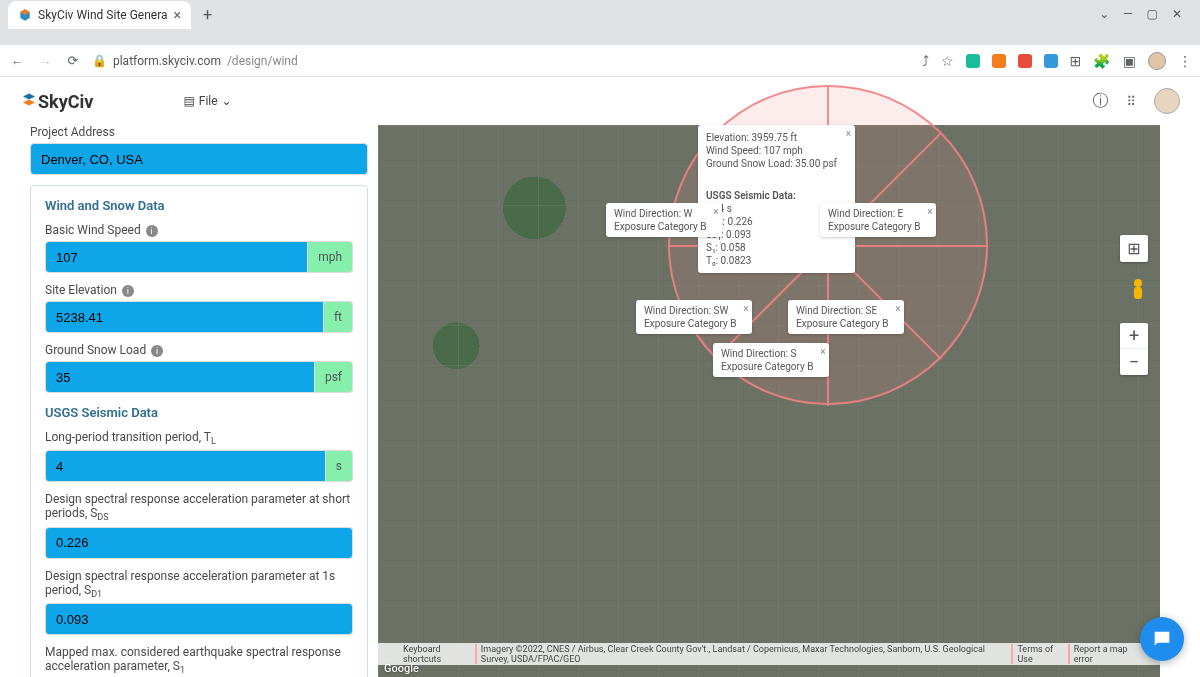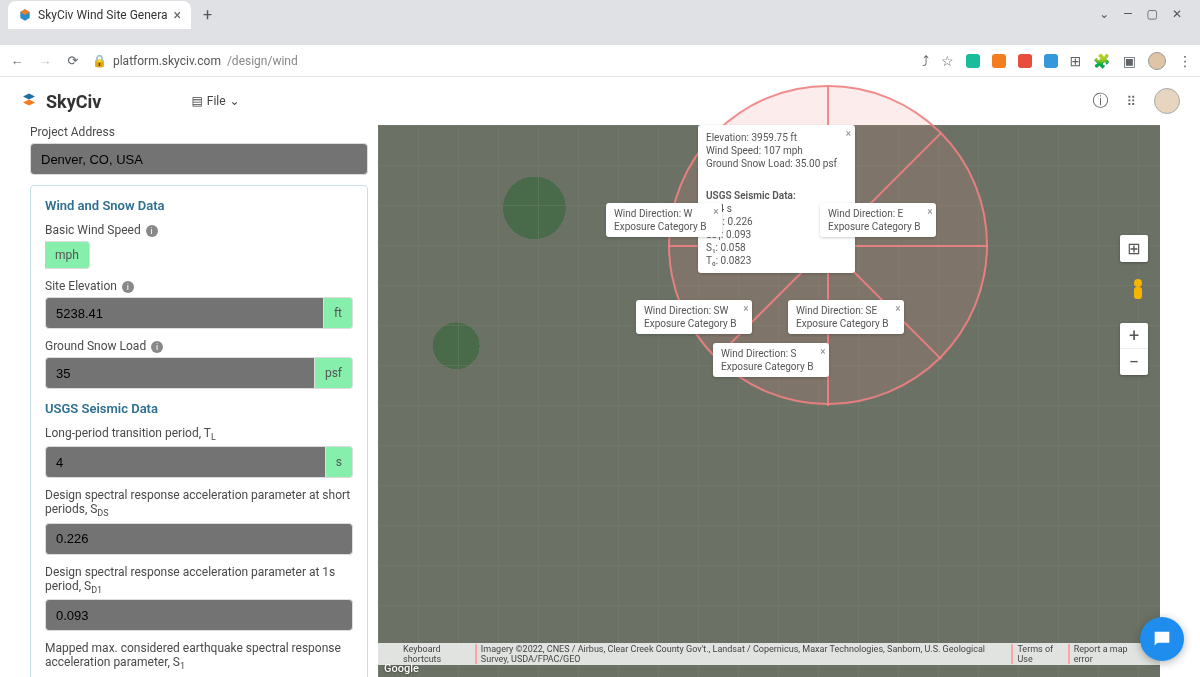--- a/index.html
+++ b/index.html
@@ -11,30 +11,30 @@
 .tab-close { margin-left: auto; font-size: 14px; color: #666; cursor: pointer; }
 .new-tab { font-size: 16px; color: #555; padding: 0 8px; cursor: pointer; }
 .window-ctrls { margin-left: auto; display: flex; gap: 14px; font-size: 12px; color: #555; padding-right: 10px; }
 .addr-row { background: #fff; height: 32px; display: flex; align-items: center; padding: 0 8px; gap: 10px; border-bottom: 1px solid #e4e4e4; }
 .nav-ico { width: 18px; text-align: center; color: #5f6368; }
 .url-bar { flex: 0 0 auto; display: flex; align-items: center; gap: 6px; font-size: 12px; color: #555; }
 .addr-right { margin-left: auto; display: flex; gap: 12px; align-items: center; color: #5f6368; font-size: 14px; }
 .ext-ico { width: 14px; height: 14px; display: inline-block; border-radius: 3px; }
 .avatar-sm { width: 18px; height: 18px; border-radius: 50%; background: #e0c5a5; border: 1px solid #999; }
 .app-header { height: 48px; display: flex; align-items: center; padding: 0 20px; border-bottom: 0; }
-.logo { display: flex; align-items: center; gap: 8px; font-weight: 700; font-size: 18px; color: #333; }
+.logo { display: flex; align-items: center; gap: 0; font-weight: 700; font-size: 18px; color: #333; }
 .logo-mark { width: 18px; height: 18px; }
 .file-menu { margin-left: 90px; font-size: 12px; color: #444; display: flex; align-items: center; gap: 4px; cursor: pointer; }
 .hdr-right { margin-left: auto; display: flex; align-items: center; gap: 18px; color: #666; }
 .avatar-lg { width: 26px; height: 26px; border-radius: 50%; background: #e8d5c0; border: 1px solid #aaa; }
 .content { display: flex; height: calc(677px - 45px - 32px - 48px); padding-left: 30px; }
 .sidebar { width: 348px; padding-right: 10px; overflow-y: auto; }
 .field-label { font-size: 12px; color: #4a4a4a; margin-bottom: 4px; display: block; }
 .input-row { display: flex; margin-bottom: 10px; }
-.text-input { flex: 1; border: 1px solid #dcdcdc; border-radius: 4px; padding: 6px 10px; font-size: 13px; height: 32px; background: #737373; }
+.text-input { flex: 1; border: 1px solid #dcdcdc; border-radius: 4px; padding: 6px 10px; font-size: 13px; height: 32px; background: #0ea5e9; }
 .input-suffix { border: 1px solid #dcdcdc; border-left: none; border-radius: 0 4px 4px 0; padding: 6px 10px; font-size: 12px; color: #555; display: flex; align-items: center; background: #86efac; }
 .text-input.with-suffix { border-radius: 4px 0 0 4px; }
 .panel { border: 1px solid #c9dfe8; border-radius: 4px; padding: 12px 14px; margin: 10px 0; }
 .panel-title { color: #2f6f8f; font-weight: 600; font-size: 13px; margin-bottom: 10px; }
 .sub-title { color: #2f6f8f; font-weight: 600; font-size: 13px; margin: 12px 0 10px; }
 .info-ico { display: inline-block; width: 12px; height: 12px; border-radius: 50%; background: #888; color: #fff; font-size: 9px; line-height: 12px; text-align: center; margin-left: 2px; }
 .map-pane { flex: 1; position: relative; margin-right: 40px; }
 .map-bg { position: absolute; inset: 0; background: #5d6a57; background-image:
   linear-gradient(90deg, rgba(120,130,110,.4) 1px, transparent 1px),
   linear-gradient(rgba(120,130,110,.4) 1px, transparent 1px),
@@ -136,20 +136,21 @@
     <label class="field-label">Project Address</label>
     <div class="input-row">
       <input class="text-input" value="Denver, CO, USA" style="">
     </div>
 
     <div class="panel">
       <div class="panel-title">Wind and Snow Data</div>
 
       <label class="field-label"><span>Basic Wind Speed</span> <span class="info-ico">i</span></label>
       <div class="input-row">
+        <input class="text-input with-suffix" value="107" style="">
         <span class="input-suffix">mph</span>
       </div>
 
       <label class="field-label"><span>Site Elevation</span> <span class="info-ico">i</span></label>
       <div class="input-row">
         <input class="text-input with-suffix" value="5238.41" style="">
         <span class="input-suffix">ft</span>
       </div>
 
       <label class="field-label"><span>Ground Snow Load</span> <span class="info-ico">i</span></label>

